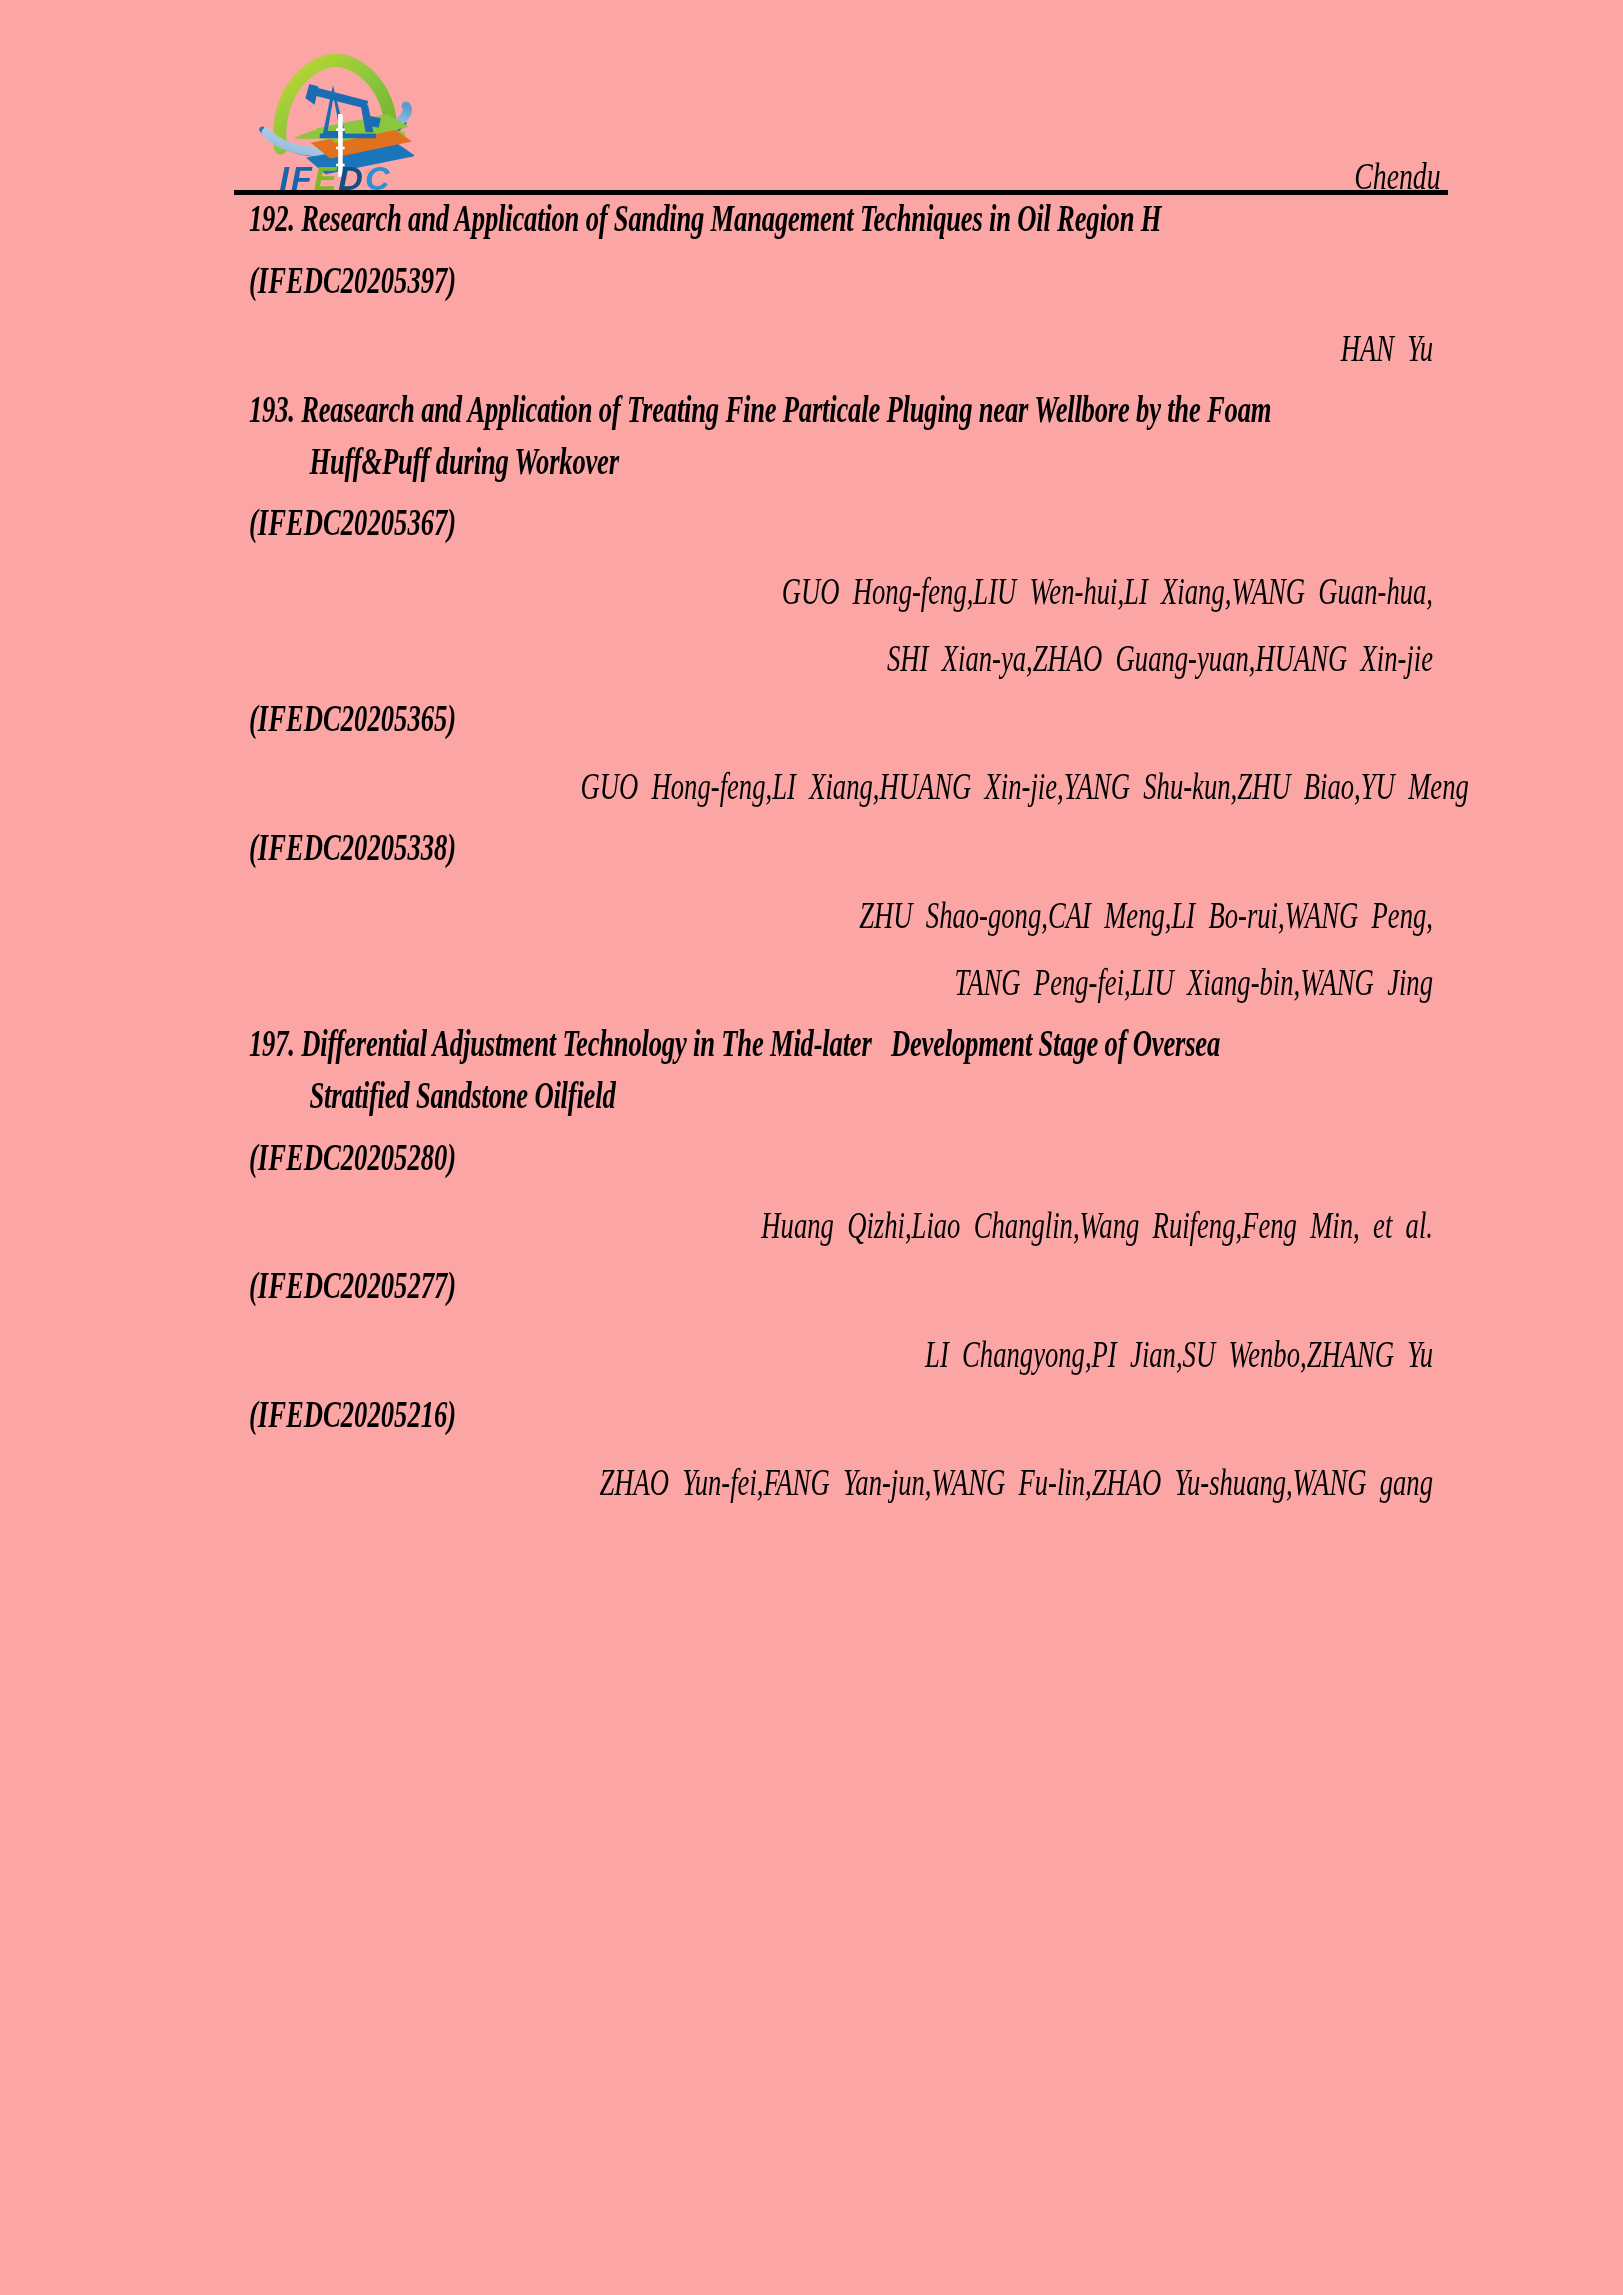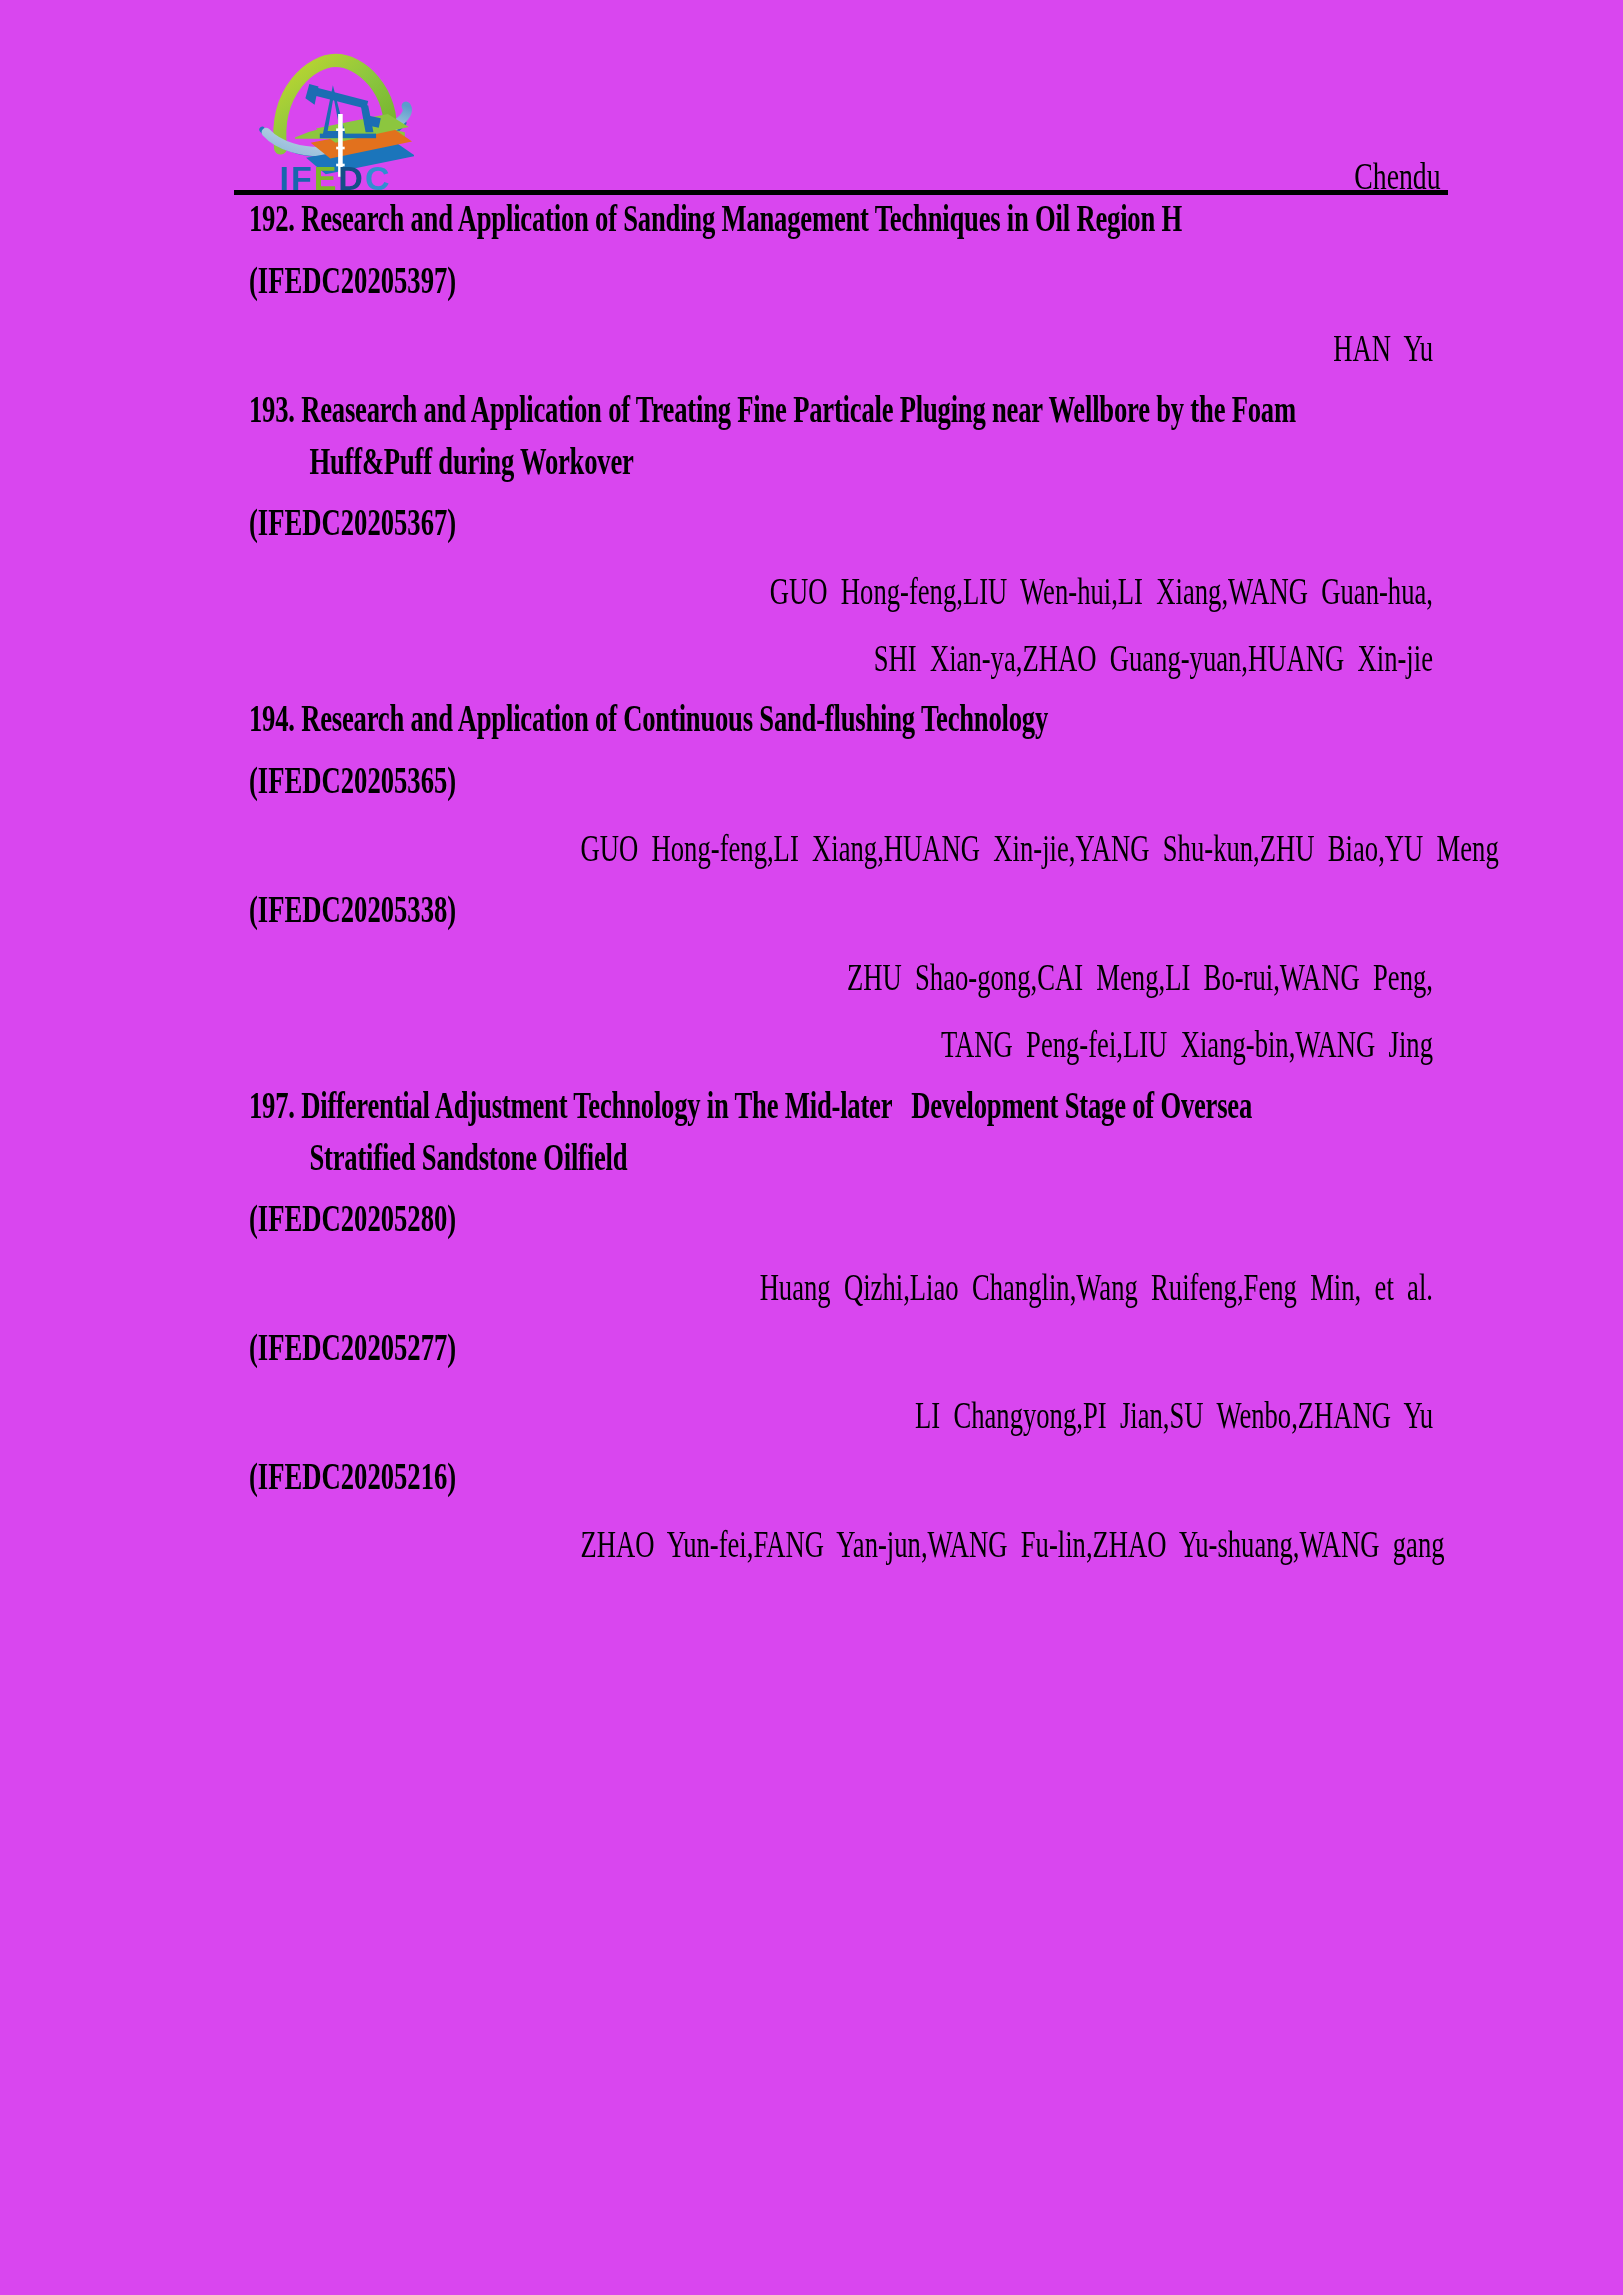--- a/index.html
+++ b/index.html
@@ -4,21 +4,21 @@
 <title>Document</title>
 <style>
   * { margin:0; padding:0; box-sizing:border-box; }
   html,body { background:#ffffff; }
   body {
     width:1623px; height:2295px;
     position:relative; overflow:hidden;
     font-family:"Liberation Serif", serif;
     color:#000;
   }
-  .page { position:absolute; inset:0; background:#d946ef; }
+  .page { position:absolute; inset:0; background:#fca5a5;font-style:italic; }
 
   
   .logo { position:absolute; left:257px; top:51px; width:157px; height:143px; }
   .chendu {
     position:absolute; left:1328px; top:157px; width:105px;
     font-size:37px; line-height:39px; text-align:right;
     transform:scaleX(0.75); transform-origin:100% 50%;
     white-space:pre;
   }
   .rule { position:absolute; left:234px; top:190px; width:1214px; height:4.6px; background:#000; }
@@ -127,23 +127,20 @@
       <div class="title">
         <h2 class="t-line">193. Reasearch and Application of Treating Fine Particale Pluging near Wellbore by the Foam</h2>
         <h2 class="t-line t-cont">Huff&amp;Puff during Workover</h2>
       </div>
       <p class="pid">(IFEDC20205367)</p>
       <p class="a-line">GUO  Hong-feng,LIU  Wen-hui,LI  Xiang,WANG  Guan-hua,</p>
       <p class="a-line">SHI  Xian-ya,ZHAO  Guang-yuan,HUANG  Xin-jie</p>
     </section>
 
     <section class="entry">
-      <div class="title">
-        <h2 class="t-line">194. Research and Application of Continuous Sand-flushing Technology</h2>
-      </div>
       <p class="pid">(IFEDC20205365)</p>
       <p class="a-line">GUO  Hong-feng,LI  Xiang,HUANG  Xin-jie,YANG  Shu-kun,ZHU  Biao,YU  Meng</p>
     </section>
 
     <section class="entry">
       <p class="pid">(IFEDC20205338)</p>
       <p class="a-line">ZHU  Shao-gong,CAI  Meng,LI  Bo-rui,WANG  Peng,</p>
       <p class="a-line">TANG  Peng-fei,LIU  Xiang-bin,WANG  Jing</p>
     </section>
 

